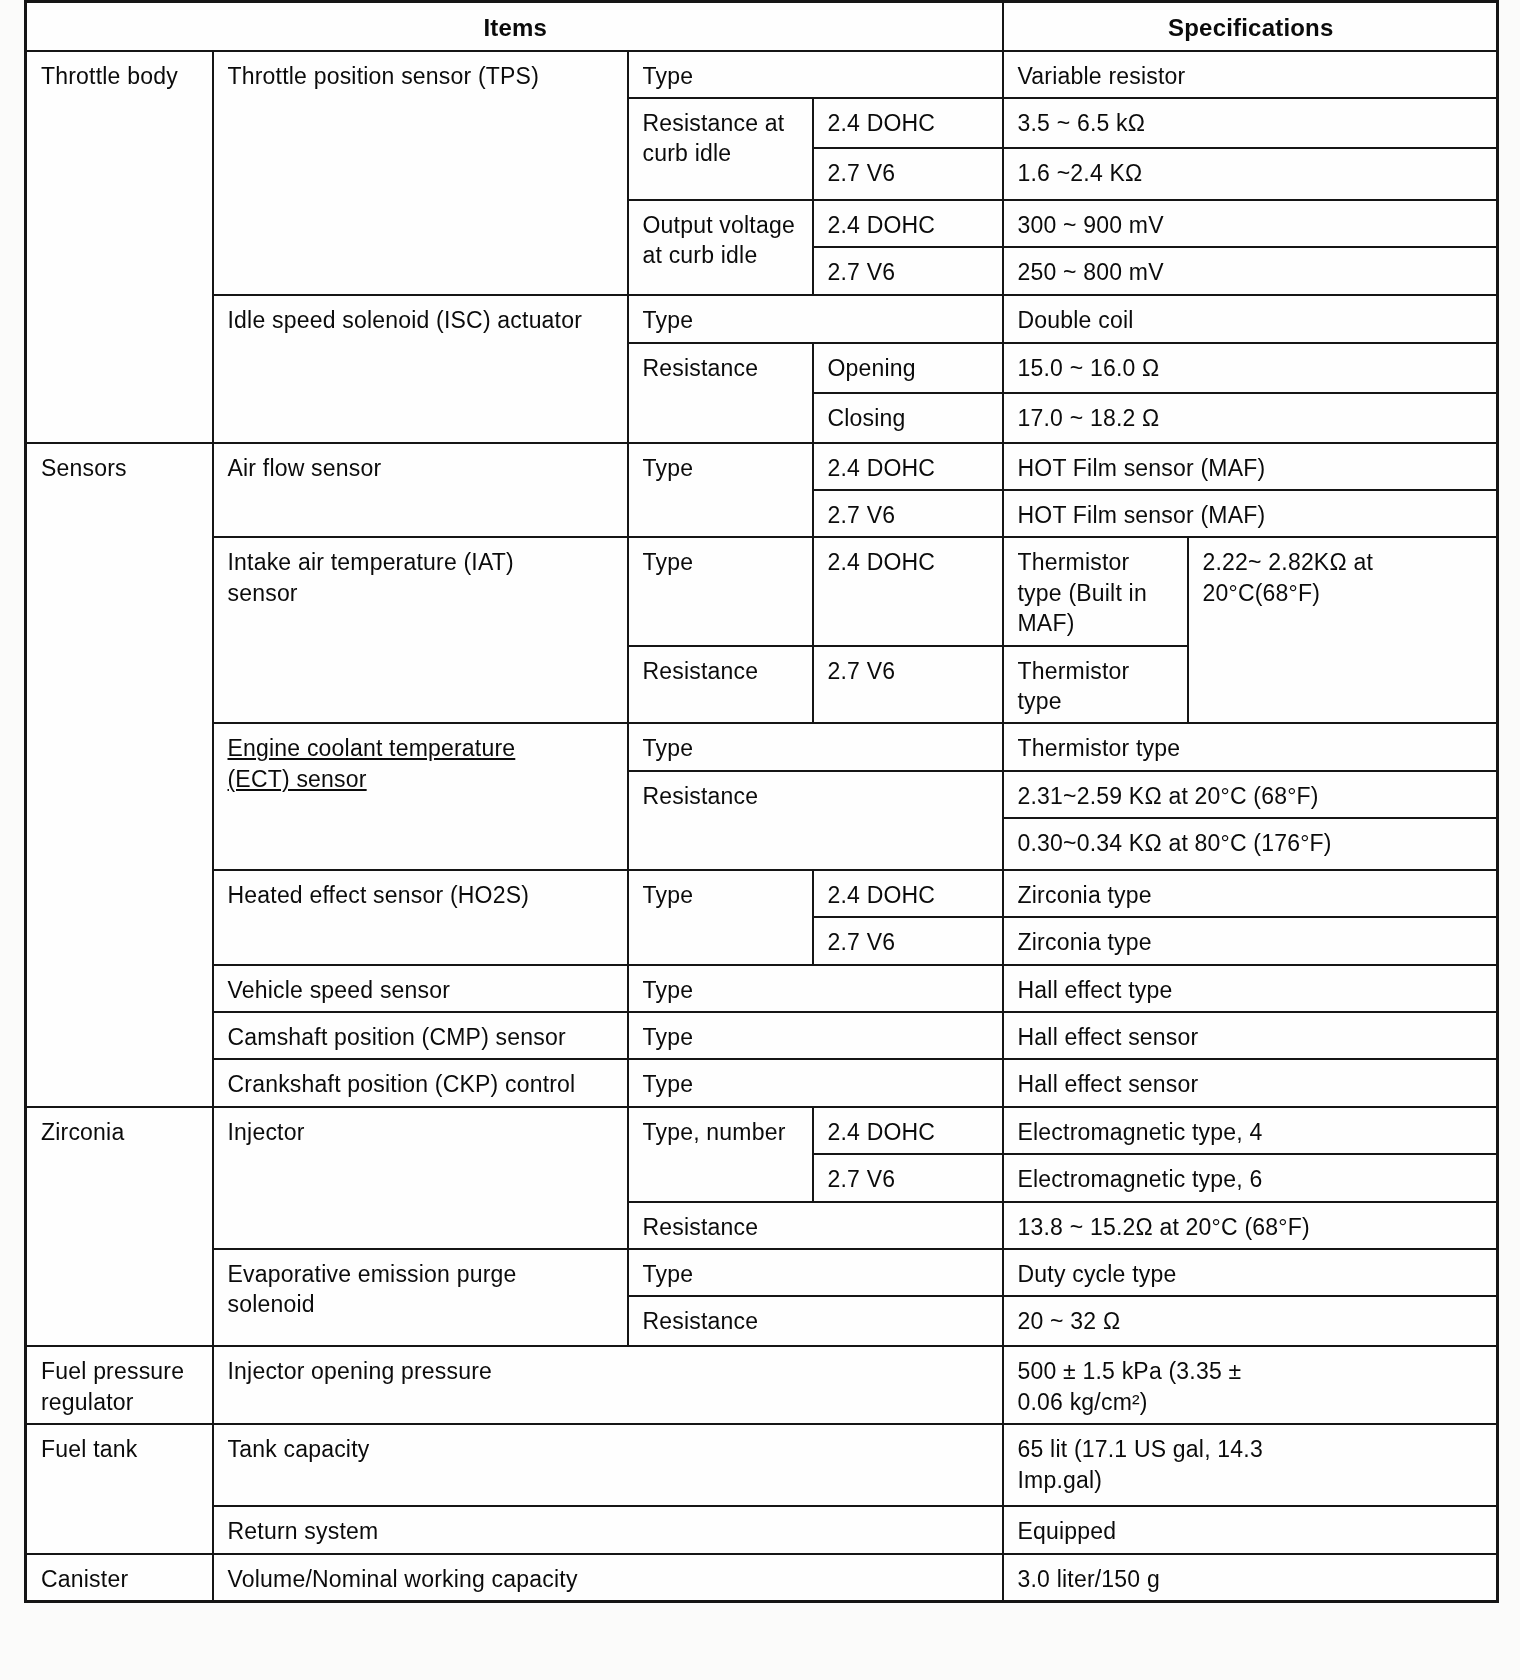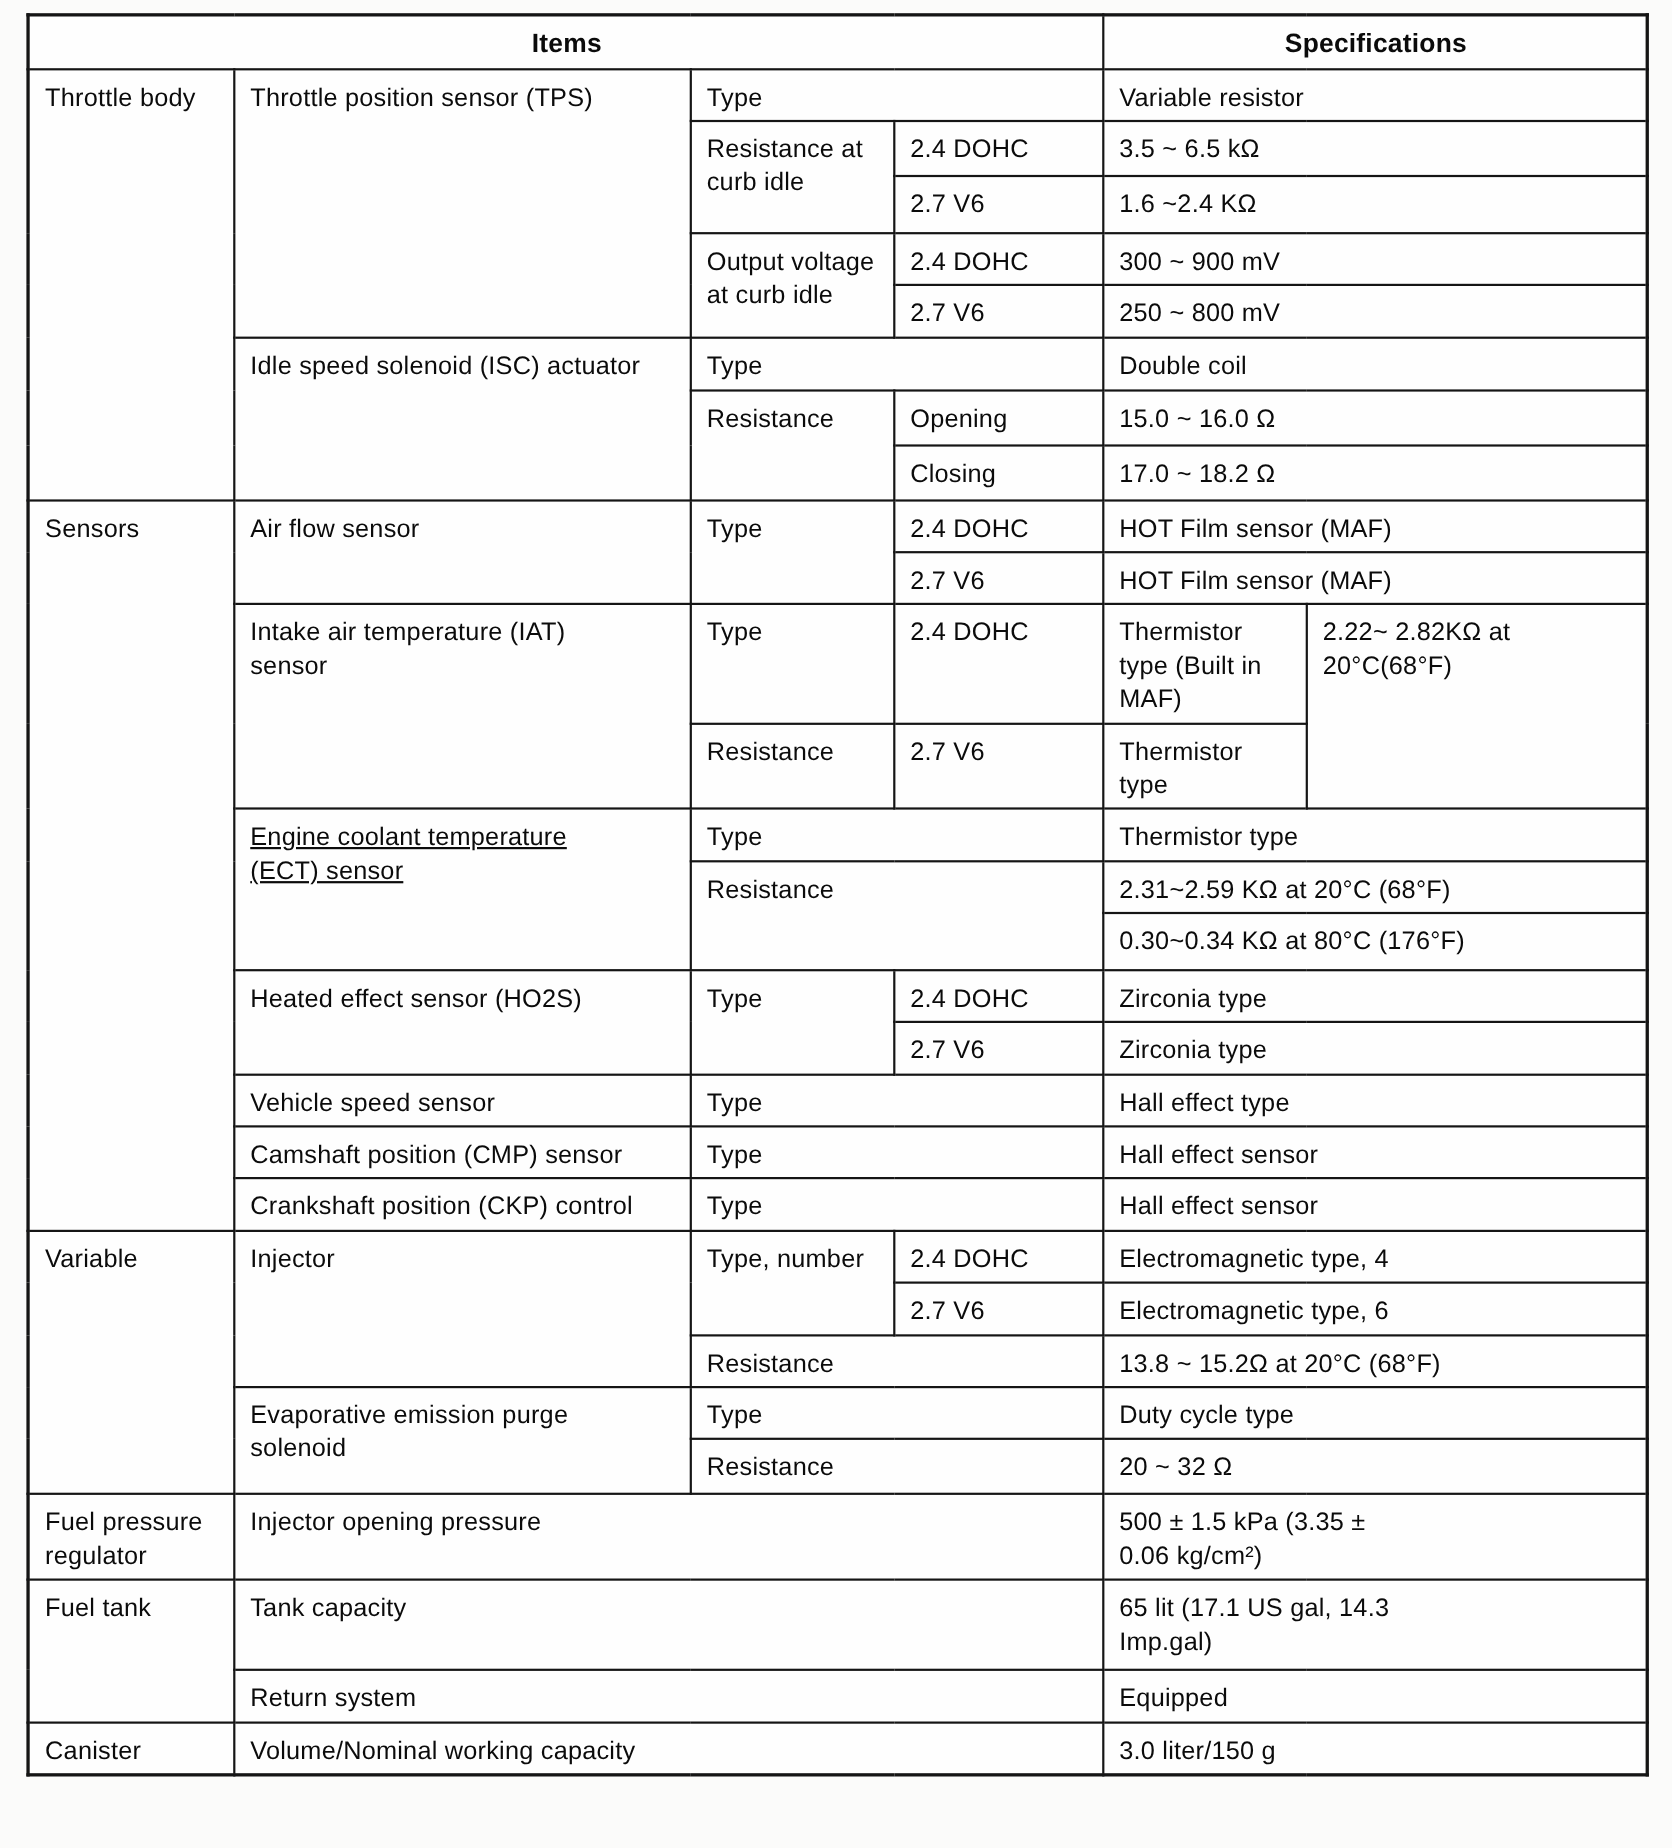--- a/index.html
+++ b/index.html
@@ -7,21 +7,21 @@
   html, body { margin: 0; padding: 0; }
   body {
     background: #fbfbfa;
     font-family: "Liberation Sans", "DejaVu Sans", sans-serif;
     color: #0b0b0b;
     -webkit-font-smoothing: antialiased;
   }
   .page {
     width: 1520px;
     height: 1680px;
-    padding: 12px 24px 0 24px;
+    padding: 0 24px 0 24px;
     background: #fbfbfa;
   }
   table.spec {
     border-collapse: collapse;
     table-layout: fixed;
     width: 1472px;
     background: #fefefe;
     border: 3px solid #151515;
   }
   table.spec th, table.spec td {
@@ -162,21 +162,21 @@
       <td colspan="2">Type</td>
       <td colspan="2">Hall effect sensor</td>
     </tr>
     <tr style="height:43px">
       <td>Crankshaft position (CKP) control</td>
       <td colspan="2">Type</td>
       <td colspan="2">Hall effect sensor</td>
     </tr>
 
     <tr style="height:45px">
-      <td rowspan="5">Variable</td>
+      <td rowspan="5">Zirconia</td>
       <td rowspan="3">Injector</td>
       <td rowspan="2">Type, number</td>
       <td>2.4 DOHC</td>
       <td colspan="2">Electromagnetic type, 4</td>
     </tr>
     <tr style="height:42px">
       <td>2.7 V6</td>
       <td colspan="2">Electromagnetic type, 6</td>
     </tr>
     <tr style="height:46px">

